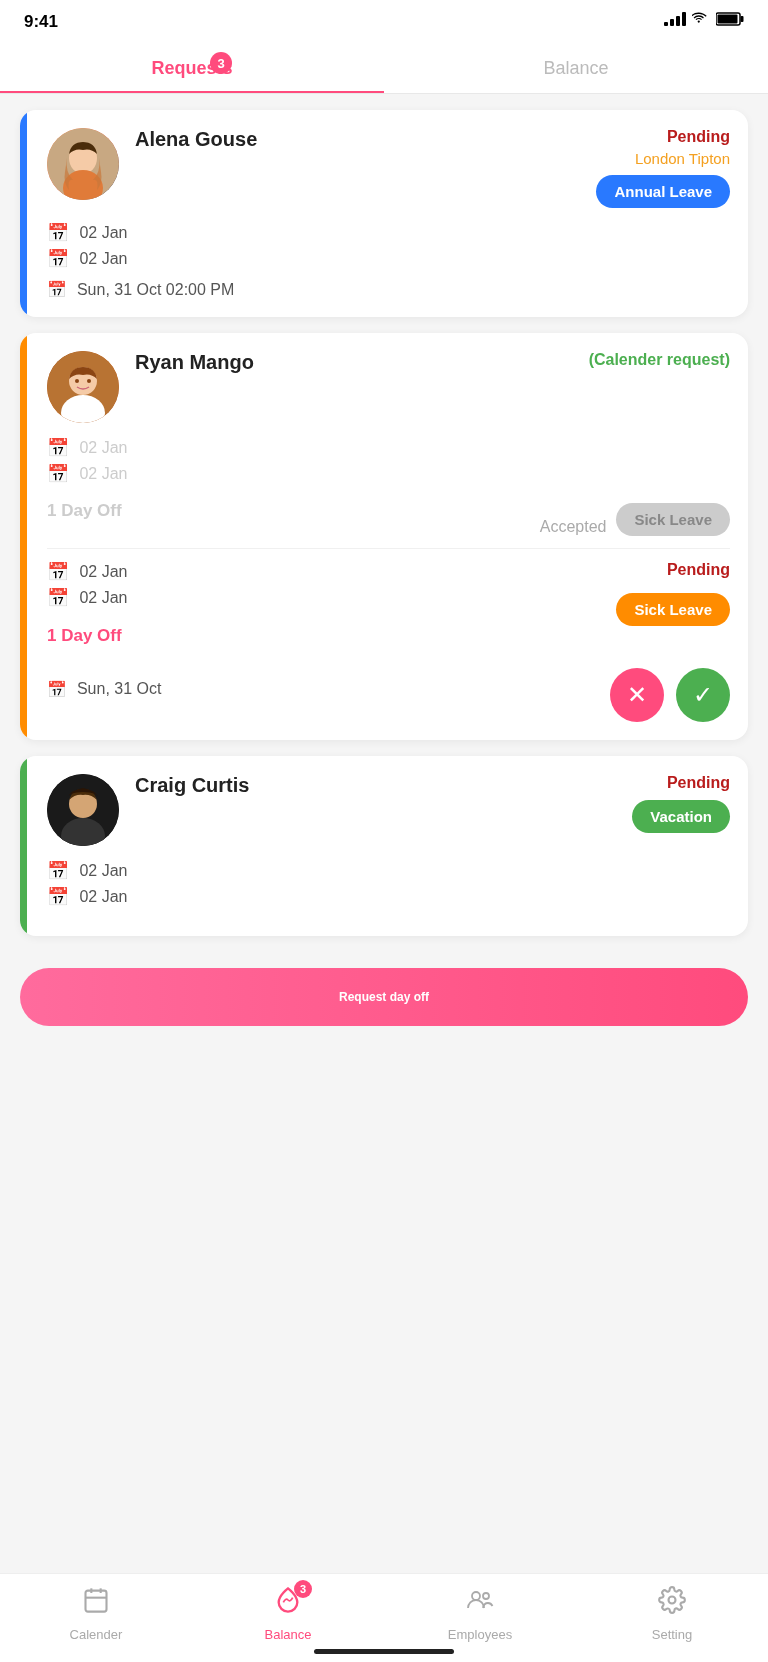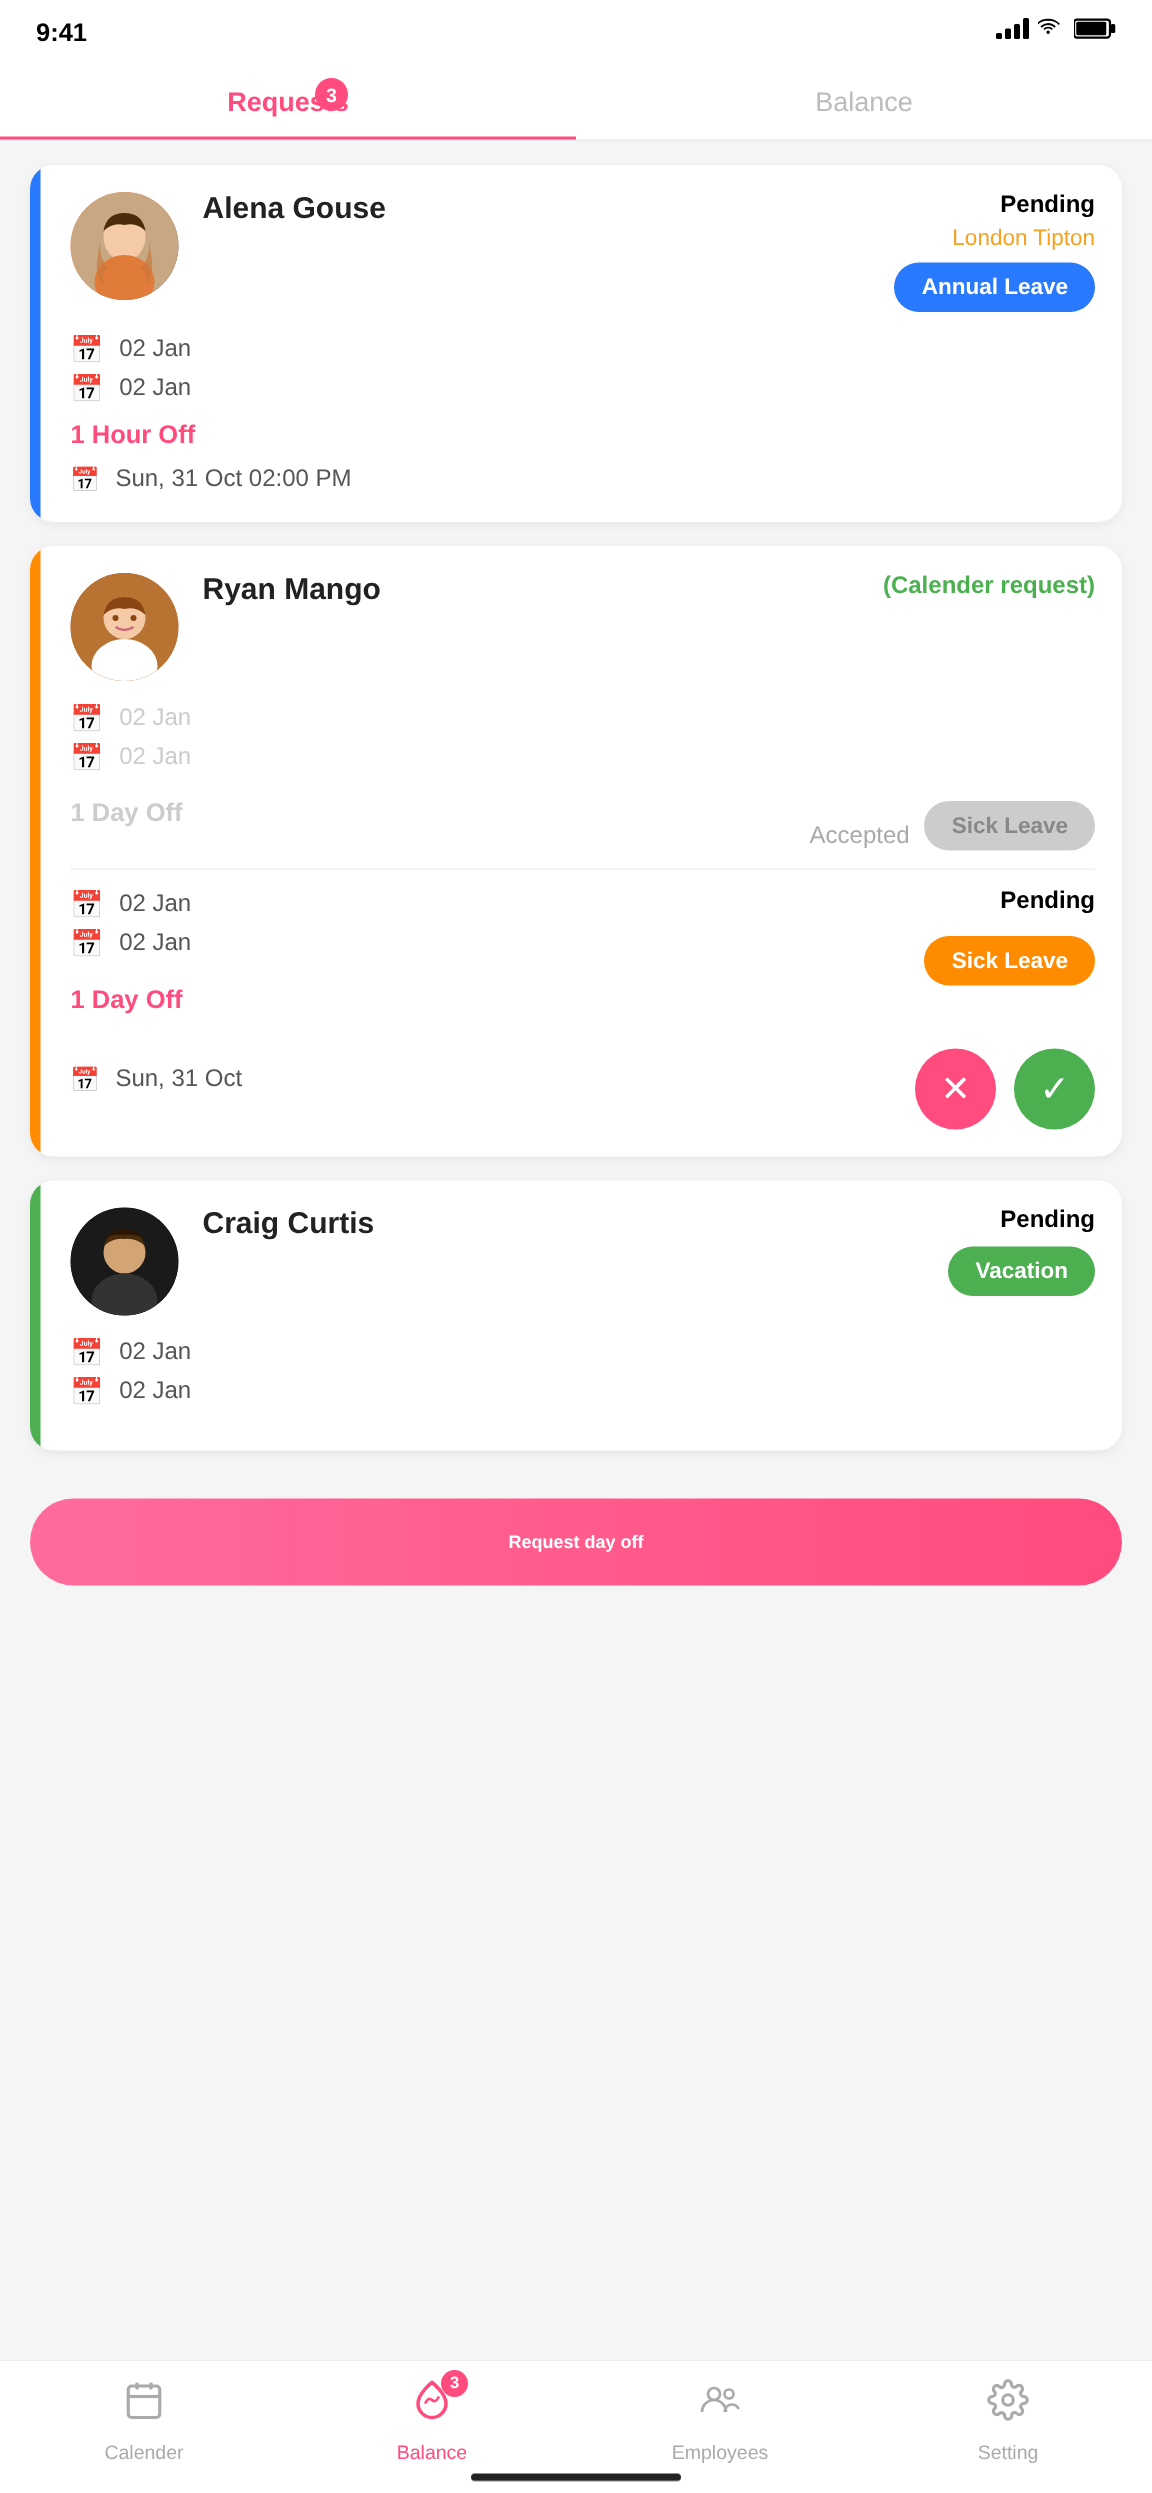--- a/index.html
+++ b/index.html
@@ -158,21 +158,21 @@
       font-size: 20px;
       font-weight: 700;
       color: #222;
       margin-bottom: 4px;
     }
     .card-status-area {
       text-align: right;
       min-width: 120px;
     }
     .status-pending {
-      color: #000000;
+      color: #b91c1c;
       font-size: 16px;
       font-weight: 600;
     }
     .status-accepted {
       color: #aaa;
       font-size: 16px;
       font-weight: 500;
     }
     .status-editing {
       color: #4caf50;
@@ -421,21 +421,20 @@
       <div class="date-rows">
         <div class="date-row">
           <span class="cal-icon">📅</span>
           <span>02 Jan</span>
         </div>
         <div class="date-row">
           <span class="cal-icon">📅</span>
           <span>02 Jan</span>
         </div>
       </div>
-      <div class="day-off-label">1 Hour Off</div>
       <div class="reminder-row">
         <span>📅</span>
         <span>Sun, 31 Oct 02:00 PM</span>
       </div>
     </div>
   </div>
 
   <div class="card">
     <div class="card-accent" style="background:#ff8c00;"></div>
     <div class="card-content">

